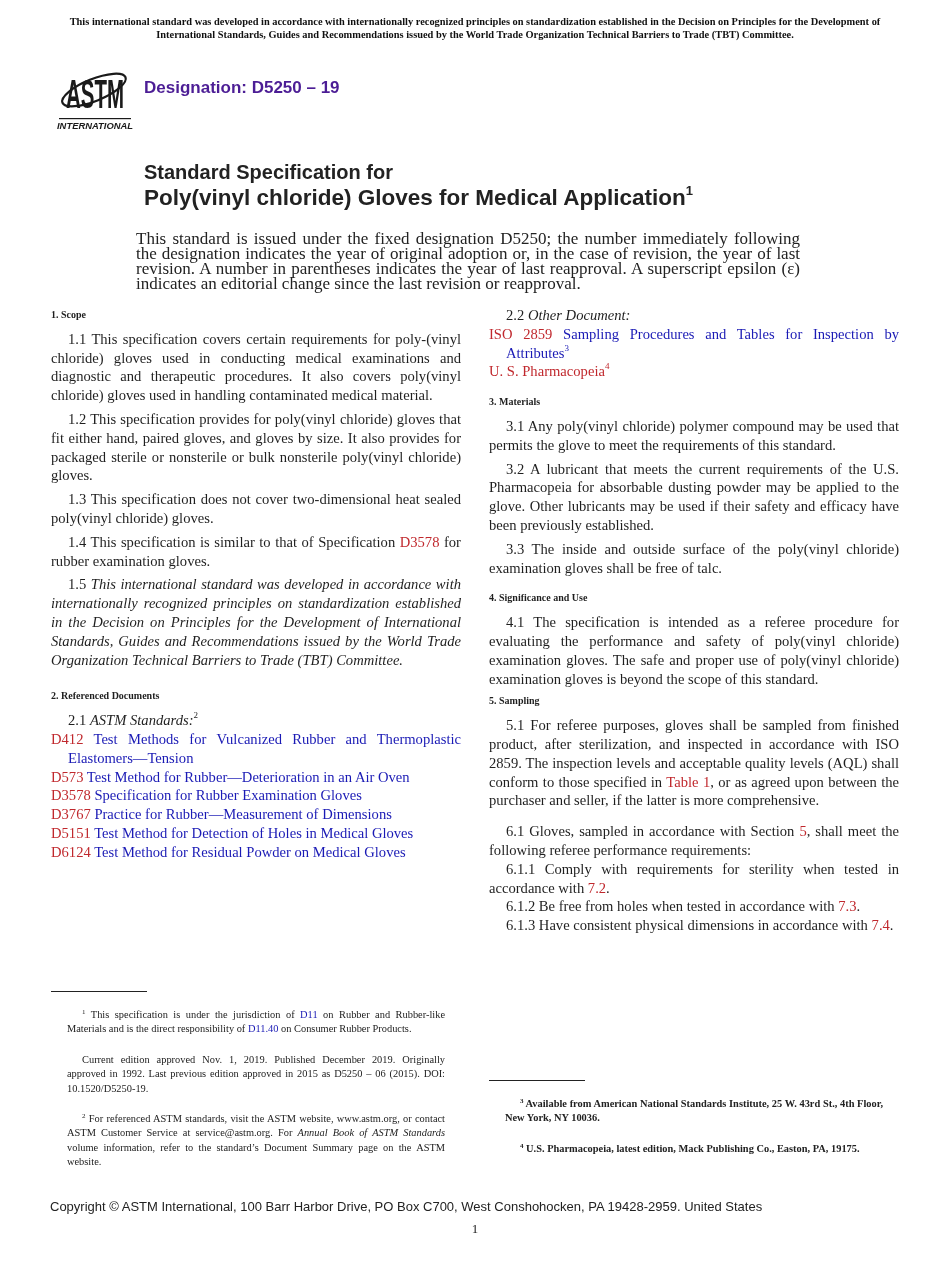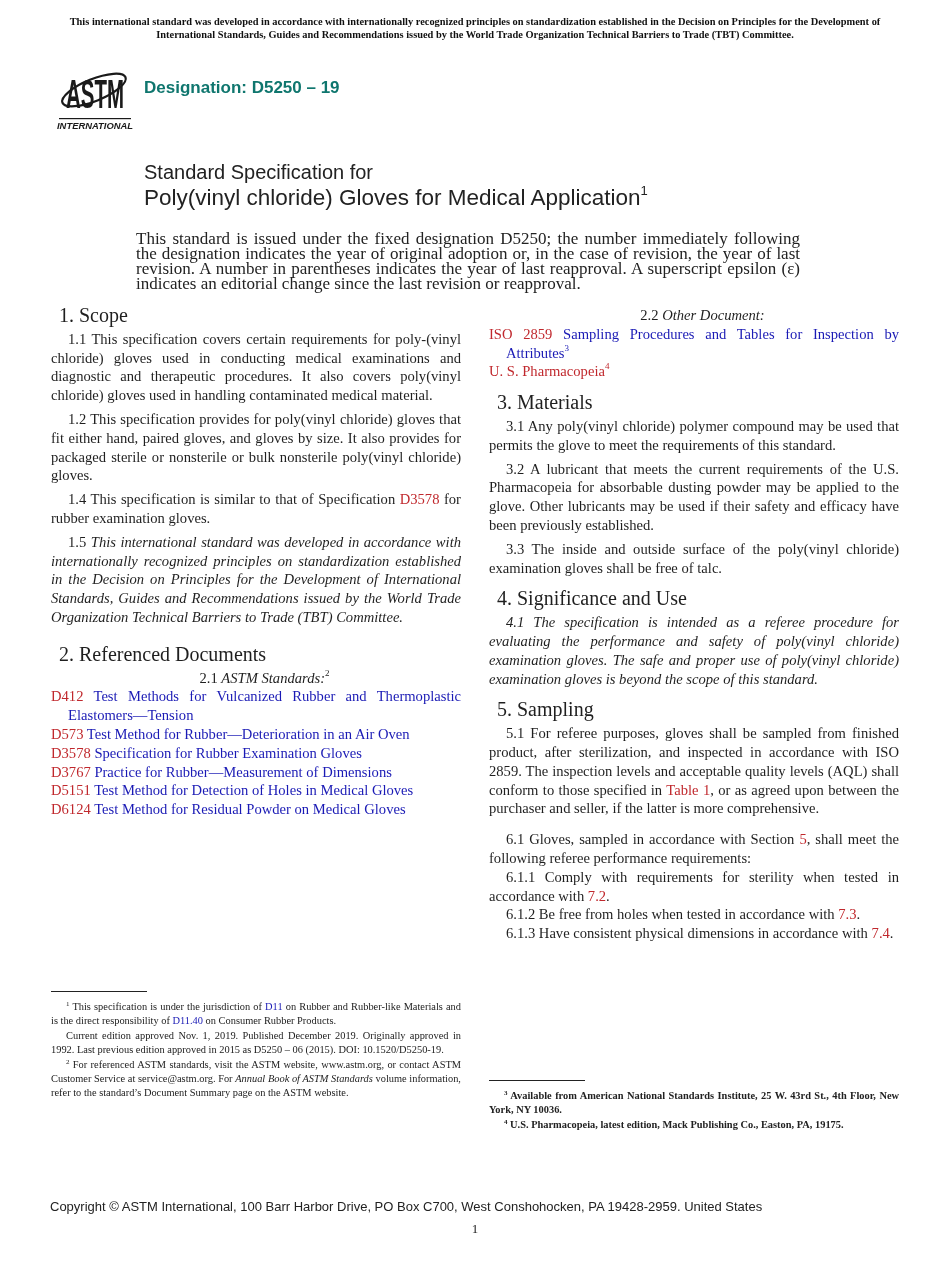--- a/index.html
+++ b/index.html
@@ -6,51 +6,51 @@
   body { width: 950px; height: 1272px; position: relative; overflow: hidden; color: #1a1a1a; }
 
   .top-notice {
     position: absolute; left: 40px; top: 15px; width: 870px;
     text-align: center; font-family: "Liberation Serif", serif; font-weight: bold;
     font-size: 10.4px; line-height: 13px; color: #111;
   }
   .logo { position: absolute; left: 54px; top: 56px; width: 82px; height: 78px; }
   .designation {
     position: absolute; left: 144px; top: 78px;
-    font-family: "Liberation Sans", sans-serif; font-weight: bold; font-size: 17px; color: #0f766e;
+    font-family: "Liberation Sans", sans-serif; font-weight: bold; font-size: 17px; color: #4c1d95;
   }
   .title {
     position: absolute; left: 144px; top: 160px;
-    font-family: "Liberation Sans", sans-serif; font-weight: normal; color: #222;
+    font-family: "Liberation Sans", sans-serif; font-weight: bold; color: #222;
   }
   .title .l1 { font-size: 20px; line-height: 24px; display:block; }
   .title .l2 { font-size: 22.5px; line-height: 28px; display:block; }
   .title sup { font-size: 13px; vertical-align: 10px; line-height: 0; }
   .preamble {
     position: absolute; left: 136px; top: 231px; width: 664px;
     font-family: Liberation Serif, serif; font-size: 17px; line-height: 15px; color: #222;
     text-align: justify;
   }
 
   .col { position: absolute; font-family: "Liberation Serif", serif; font-size: 14.6px; line-height: 18.8px; color: #1f1f1f; }
   .col-left { left: 51px; top: 306px; width: 410px; }
   .col-right { left: 489px; top: 306px; width: 410px; }
-  .h { font-weight: normal; font-size: 20px; margin: 0 0 5px 8px; }
+  .h { font-weight: bold; font-size: 10px; margin: 0 0 5px 0; }
   .p { text-indent: 17px; text-align: justify; margin: 0 0 5px 0; }
   .p.tight { margin-bottom: 0; }
   .ref { padding-left: 17px; text-indent: -17px; text-align: justify; margin: 0; }
-  .refhead { text-indent: 17px; margin: 0; text-align: center; }
+  .refhead { text-indent: 17px; margin: 0; }
   .red { color: #c0282d; }
   .blue { color: #1a1ab5; }
   .it { font-style: italic; }
   sup.s { font-size: 9px; vertical-align: 7px; line-height: 0; }
 
   .fn-rule { width: 96px; border-top: 1px solid #222; }
   .footnotes { font-family: "Liberation Serif", serif; font-size: 10.4px; line-height: 14.4px; color: #222; }
-  .footnotes p { margin: 0; text-indent: 15px; text-align: justify; }
+  .footnotes p { margin: 16px; text-indent: 15px; text-align: justify; }
   .fn-left { position: absolute; left: 51px; top: 991px; width: 410px; }
   .fn-right { position: absolute; left: 489px; top: 1080px; width: 410px; font-weight: bold; }
   sup.f { font-size: 7px; vertical-align: 4px; line-height: 0; }
 
   .copyright {
     position: absolute; left: 50px; top: 1199px;
     font-family: "Liberation Sans", sans-serif; font-size: 13px; color: #222;
   }
   .page-num {
     position: absolute; left: 0; width: 950px; top: 1221px; text-align: center;
@@ -77,20 +77,21 @@
   <span class="l1">Standard Specification for</span>
   <span class="l2"><span>Poly(vinyl chloride) Gloves for Medical Application</span><sup>1</sup></span>
 </div>
 
 <div class="preamble">This standard is issued under the fixed designation D5250; the number immediately following the designation indicates the year of original adoption or, in the case of revision, the year of last revision. A number in parentheses indicates the year of last reapproval. A superscript epsilon (ε) indicates an editorial change since the last revision or reapproval.</div>
 
 <div class="col col-left">
   <div class="h">1.  Scope</div>
   <p class="p">1.1  This specification covers certain requirements for poly-(vinyl chloride) gloves used in conducting medical examinations and diagnostic and therapeutic procedures. It also covers poly(vinyl chloride) gloves used in handling contaminated medical material.</p>
   <p class="p">1.2  This specification provides for poly(vinyl chloride) gloves that fit either hand, paired gloves, and gloves by size. It also provides for packaged sterile or nonsterile or bulk nonsterile poly(vinyl chloride) gloves.</p>
+  <p class="p">1.3  This specification does not cover two-dimensional heat sealed poly(vinyl chloride) gloves.</p>
   <p class="p"><span>1.4  This specification is similar to that of Specification </span><span class="red">D3578</span><span> for rubber examination gloves.</span></p>
   <p class="p" style="margin-bottom:18px;"><span>1.5 </span><span class="it">This international standard was developed in accordance with internationally recognized principles on standardization established in the Decision on Principles for the Development of International Standards, Guides and Recommendations issued by the World Trade Organization Technical Barriers to Trade (TBT) Committee.</span></p>
 
   <div class="h">2.  Referenced Documents</div>
   <p class="refhead"><span>2.1 </span><span class="it">ASTM Standards:</span><sup class="s">2</sup></p>
   <p class="ref"><span class="red">D412</span> <span class="blue">Test Methods for Vulcanized Rubber and Thermoplastic Elastomers—Tension</span></p>
   <p class="ref"><span class="red">D573</span> <span class="blue">Test Method for Rubber—Deterioration in an Air Oven</span></p>
   <p class="ref"><span class="red">D3578</span> <span class="blue">Specification for Rubber Examination Gloves</span></p>
   <p class="ref"><span class="red">D3767</span> <span class="blue">Practice for Rubber—Measurement of Dimensions</span></p>
   <p class="ref"><span class="red">D5151</span> <span class="blue">Test Method for Detection of Holes in Medical Gloves</span></p>
@@ -108,21 +109,21 @@
   <p class="refhead"><span>2.2 </span><span class="it">Other Document:</span></p>
   <p class="ref"><span class="red">ISO 2859</span> <span class="blue">Sampling Procedures and Tables for Inspection by Attributes</span><sup class="s blue">3</sup></p>
   <p class="ref" style="margin-bottom:12px;"><span class="red">U. S. Pharmacopeia</span><sup class="s red">4</sup></p>
 
   <div class="h">3.  Materials</div>
   <p class="p">3.1  Any poly(vinyl chloride) polymer compound may be used that permits the glove to meet the requirements of this standard.</p>
   <p class="p">3.2  A lubricant that meets the current requirements of the U.S. Pharmacopeia for absorbable dusting powder may be applied to the glove. Other lubricants may be used if their safety and efficacy have been previously established.</p>
   <p class="p" style="margin-bottom:12px;">3.3  The inside and outside surface of the poly(vinyl chloride) examination gloves shall be free of talc.</p>
 
   <div class="h">4.  Significance and Use</div>
-  <p class="p" style="margin-bottom:12px;font-style:italic;">4.1  The specification is intended as a referee procedure for evaluating the performance and safety of poly(vinyl chloride) examination gloves. The safe and proper use of poly(vinyl chloride) examination gloves is beyond the scope of this standard.</p>
+  <p class="p" style="margin-bottom:4px;">4.1  The specification is intended as a referee procedure for evaluating the performance and safety of poly(vinyl chloride) examination gloves. The safe and proper use of poly(vinyl chloride) examination gloves is beyond the scope of this standard.</p>
 
   <div class="h">5.  Sampling</div>
   <p class="p" style="margin-bottom:12px;"><span>5.1  For referee purposes, gloves shall be sampled from finished product, after sterilization, and inspected in accordance with ISO 2859. The inspection levels and acceptable quality levels (AQL) shall conform to those specified in </span><span class="red">Table 1</span><span>, or as agreed upon between the purchaser and seller, if the latter is more comprehensive.</span></p>
 
   <p class="p tight"><span>6.1  Gloves, sampled in accordance with Section </span><span class="red">5</span><span>, shall meet the following referee performance requirements:</span></p>
   <p class="p tight"><span>6.1.1  Comply with requirements for sterility when tested in accordance with </span><span class="red">7.2</span><span>.</span></p>
   <p class="p tight"><span>6.1.2  Be free from holes when tested in accordance with </span><span class="red">7.3</span><span>.</span></p>
   <p class="p tight"><span>6.1.3  Have consistent physical dimensions in accordance with </span><span class="red">7.4</span><span>.</span></p>
 </div>
 

